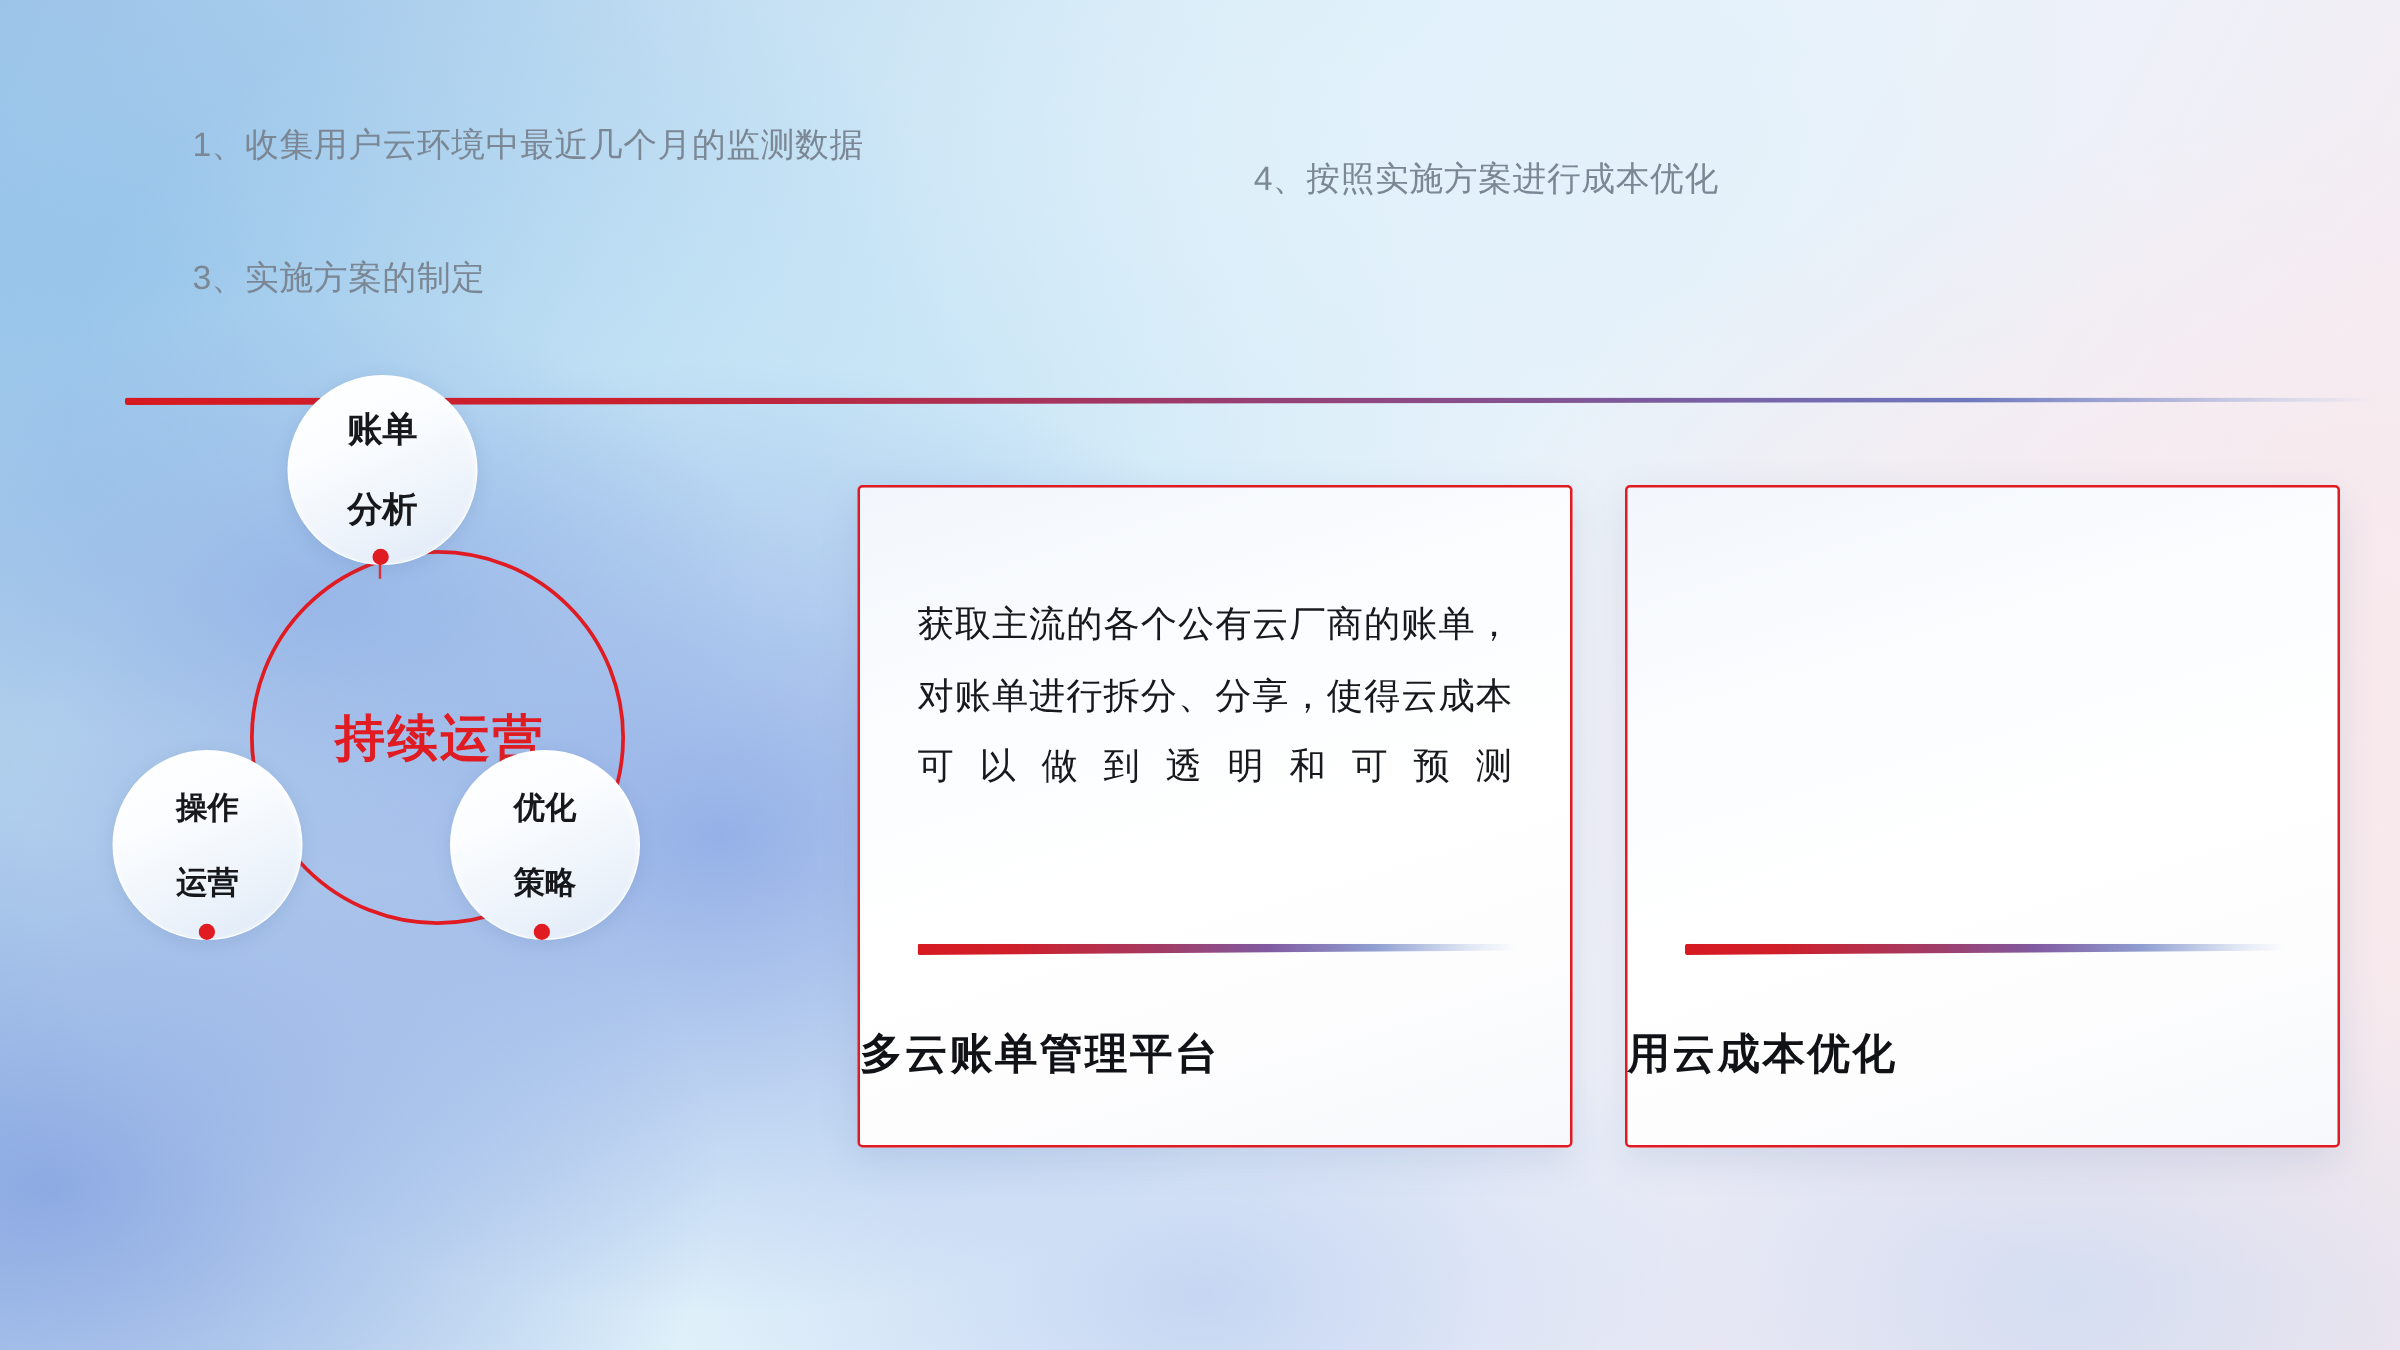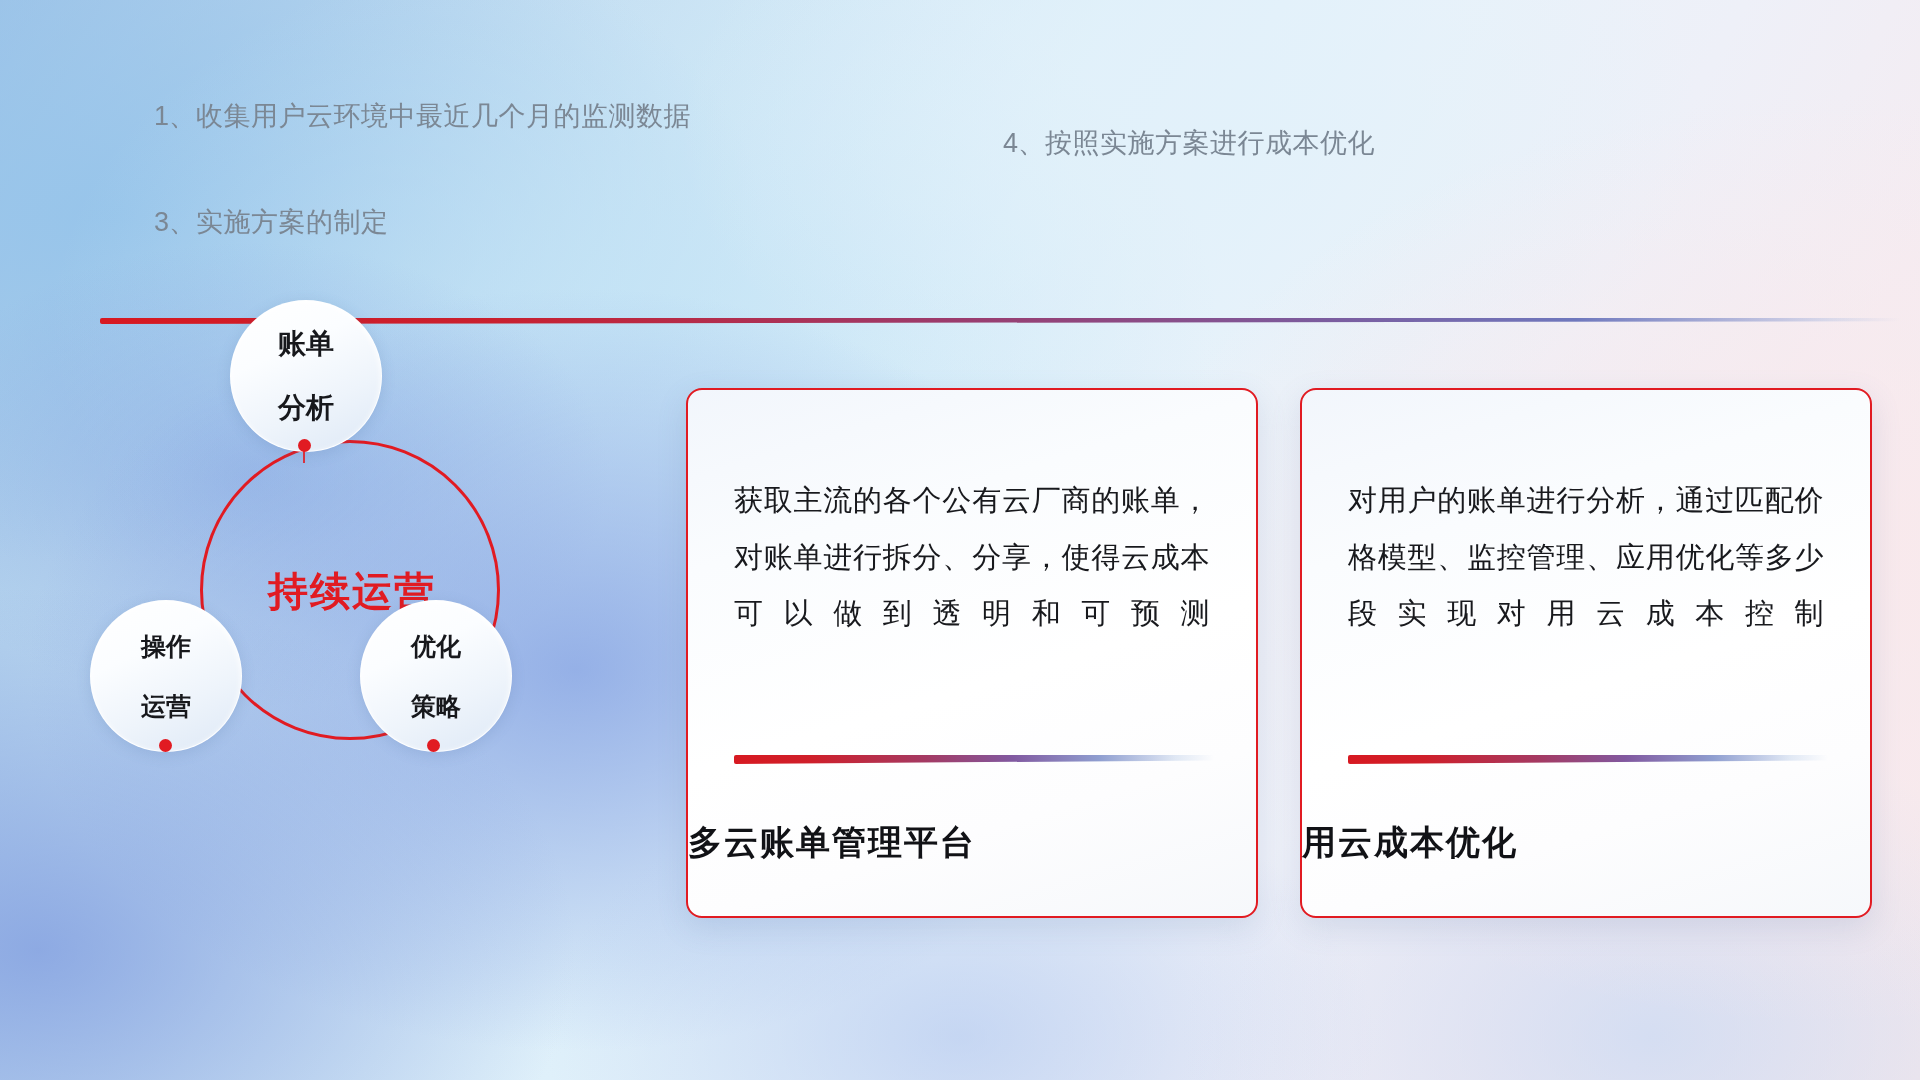--- a/index.html
+++ b/index.html
@@ -97,21 +97,21 @@
     font-size:40px;
     line-height:1.2;
     letter-spacing:2px;
   }
 
   
   .card {
     position:absolute;
     top:388px;
     width:572px; height:530px;
-    border-radius:16px;
+    border-radius:4px;
     border:2px solid #e11b22;
     background:linear-gradient(163deg,#f2f6fc 0%,#fafcfe 26%,#ffffff 55%,#fdfdfe 76%,#f6f8fb 100%);
     box-shadow:0 10px 30px rgba(90,120,170,.16);
     padding:82px 46px 0 46px;
   }
   .card-1 { left:686px; }
   .card-2 { left:1300px; }
   .card-body {
     font-size:29px;
     line-height:1.95;
@@ -195,16 +195,15 @@
   <div class="dot dot-right"></div>
 </div>
 
 <div class="card card-1">
   <div class="card-body">获取主流的各个公有云厂商的账单，对账单进行拆分、分享，使得云成本可以做到透明和可预测</div>
   <div class="card-rule"></div>
   <div class="card-title">多云账单管理平台</div>
 </div>
 
 <div class="card card-2">
-  <div class="card-body">对用户的账单进行分析，通过匹配价格模型、监控管理、应用优化等多少段实现对用云成本控制</div>
   <div class="card-rule"></div>
   <div class="card-title">用云成本优化</div>
 </div>
 
 </body></html>

